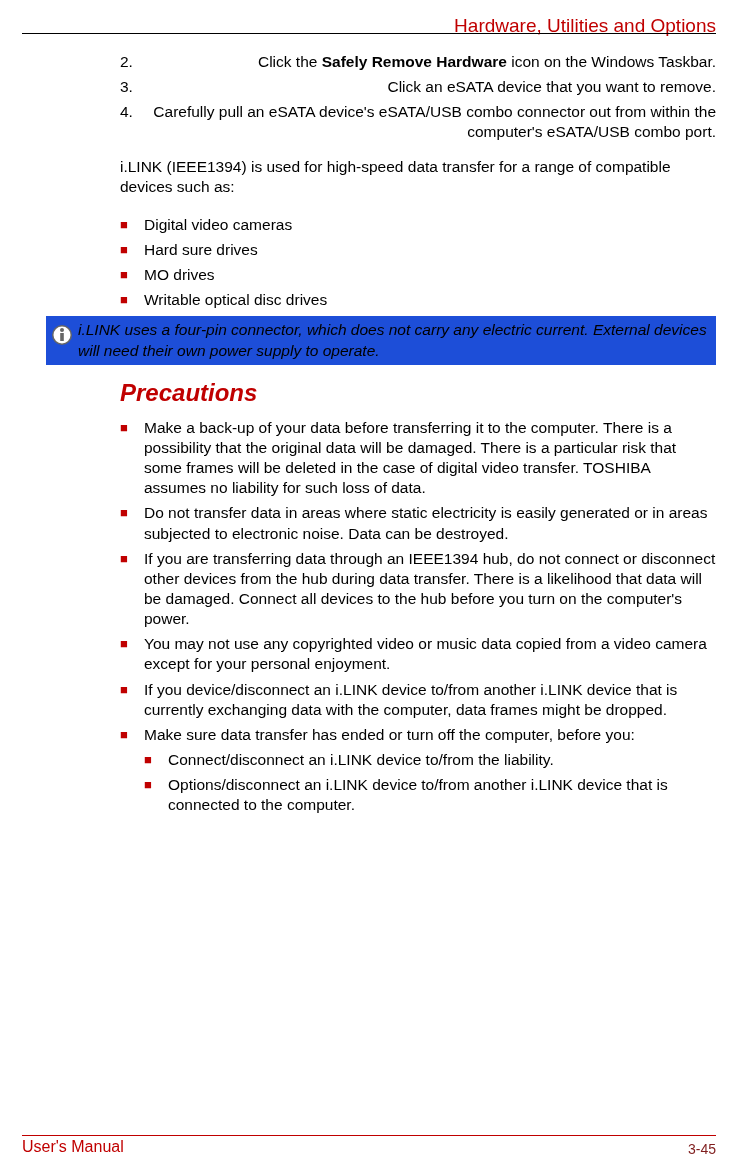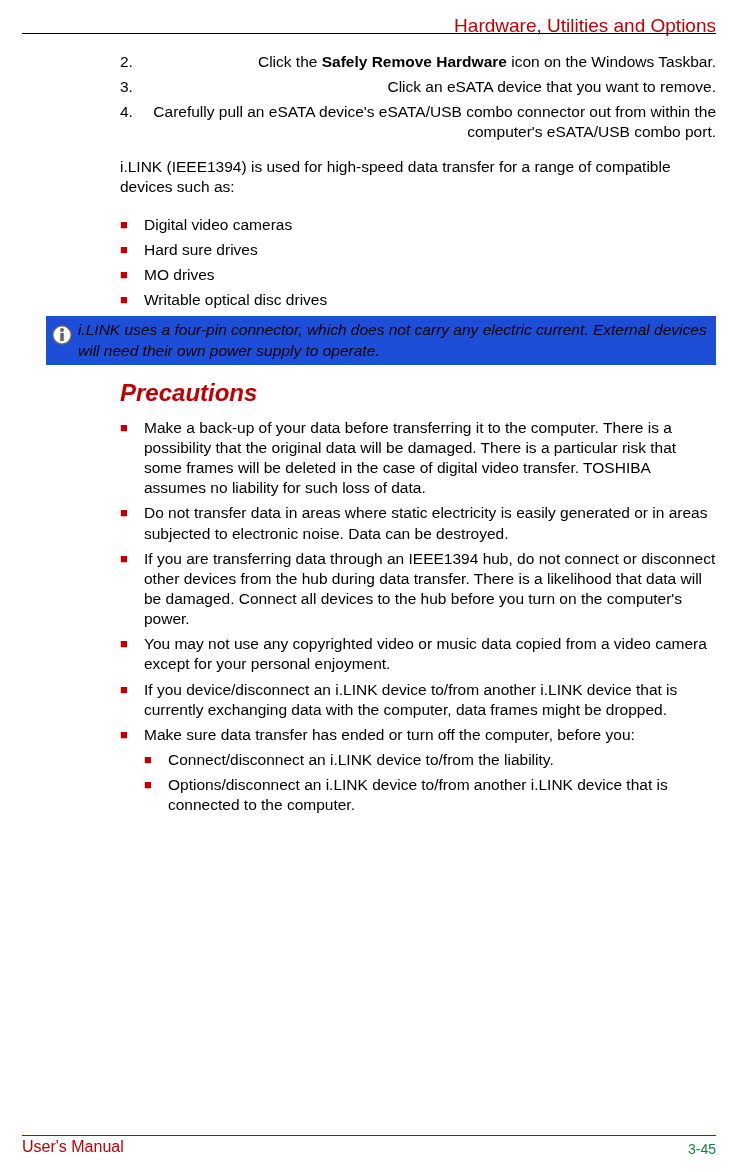--- a/index.html
+++ b/index.html
@@ -129,21 +129,21 @@
       position: absolute;
       bottom: 14px;
       left: 22px;
       color: #c00000;
       font-size: 16px;
     }
     .footer-right {
       position: absolute;
       bottom: 14px;
       right: 22px;
-      color: #15803d;
+      color: #7f1d1d;
       font-size: 14px;
     }
     .bold {
       font-weight: bold;
     }
   </style>
 </head>
 <body>
 
 <div class="header-title">Hardware, Utilities and Options</div>

